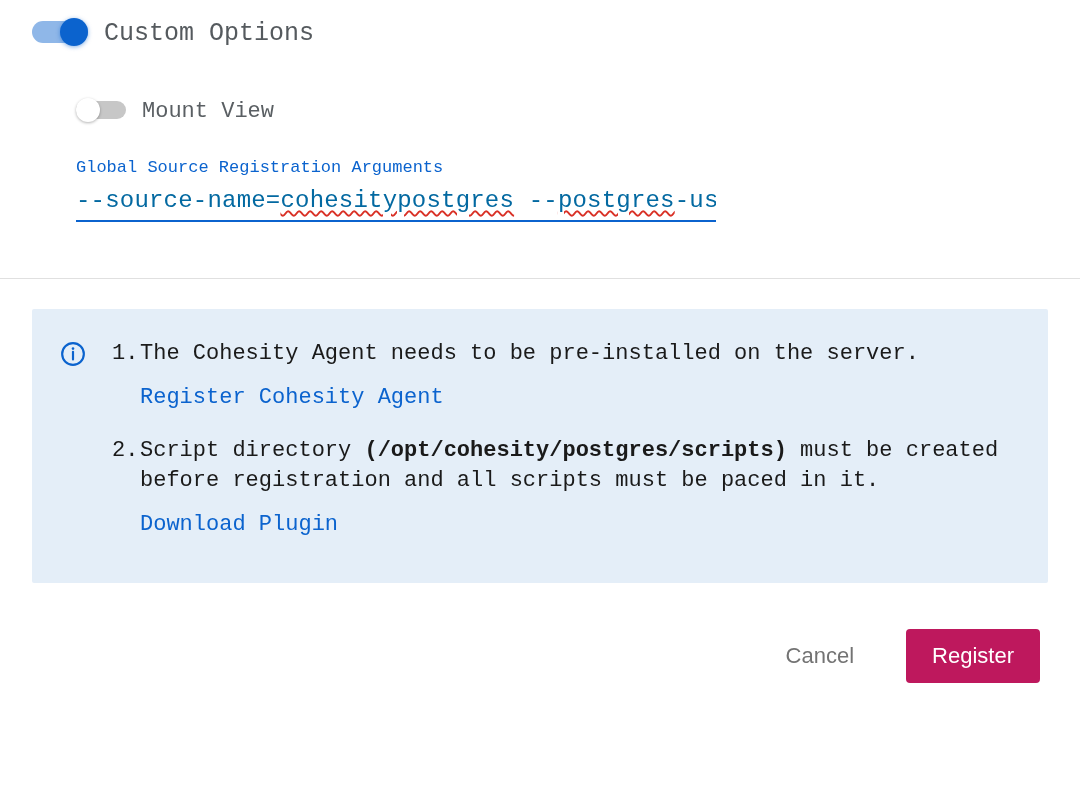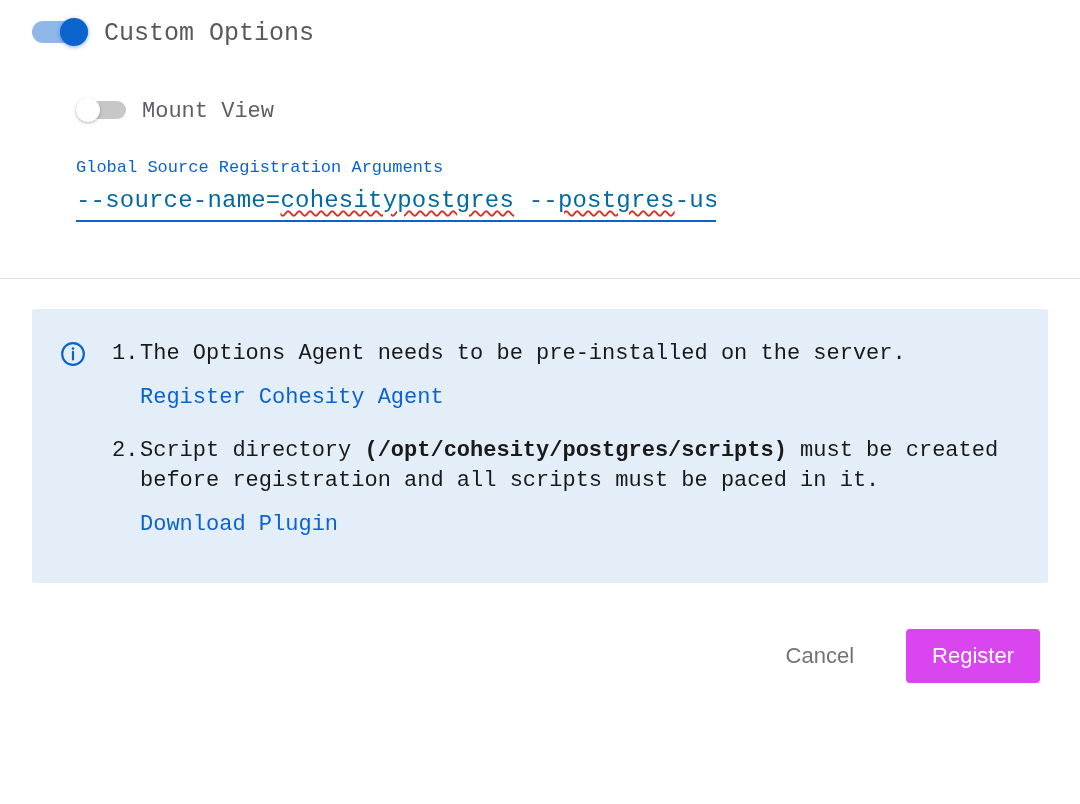--- a/index.html
+++ b/index.html
@@ -46,21 +46,21 @@
     .info-list li { display: flex; margin-bottom: 24px; }
     .info-list li:last-child { margin-bottom: 0; }
     .info-list .num { min-width: 28px; }
     .info-list .body { flex: 1; }
     .info-list .link { color: #0b63ce; font-size: 22px; margin-top: 14px; display: inline-block; cursor: pointer; }
     .info-list .bold { font-weight: 700; }
     
     
     .footer { display: flex; justify-content: flex-end; align-items: center; gap: 48px; padding: 46px 40px 0 0; }
     .btn-cancel { color: #737373; font-size: 22px; background: none; border: none; cursor: pointer; padding: 8px 4px; }
-    .btn-primary { background: #d946ef; color: #fff; font-size: 22px; border: none; border-radius: 4px; padding: 14px 26px; cursor: pointer; font-weight: 500; }
+    .btn-primary { background: #be185d; color: #fff; font-size: 22px; border: none; border-radius: 4px; padding: 14px 26px; cursor: pointer; font-weight: 500; }
   </style>
 </head>
 <body>
 
 <div class="container">
 
   <div class="toggle-row">
     <div class="switch on" role="switch" aria-checked="true">
       <div class="track"></div>
       <div class="thumb"></div>
@@ -90,21 +90,21 @@
       <svg viewBox="0 0 24 24" fill="none" stroke="#0b63ce" stroke-width="2">
         <circle cx="12" cy="12" r="10"></circle>
         <line x1="12" y1="10" x2="12" y2="17" stroke-linecap="round"></line>
         <circle cx="12" cy="7" r="1.2" fill="#0b63ce" stroke="none"></circle>
       </svg>
     </div>
     <ol class="info-list">
       <li>
         <span class="num">1.</span>
         <div class="body">
-          <span>The Options Agent needs to be pre-installed on the server.</span><br>
+          <span>The Cohesity Agent needs to be pre-installed on the server.</span><br>
           <a class="link">Register Cohesity Agent</a>
         </div>
       </li>
       <li>
         <span class="num">2.</span>
         <div class="body">
           <span>Script directory </span><span class="bold">(/opt/cohesity/postgres/scripts)</span><span> must be created before registration and all scripts must be paced in it.</span><br>
           <a class="link">Download Plugin</a>
         </div>
       </li>

